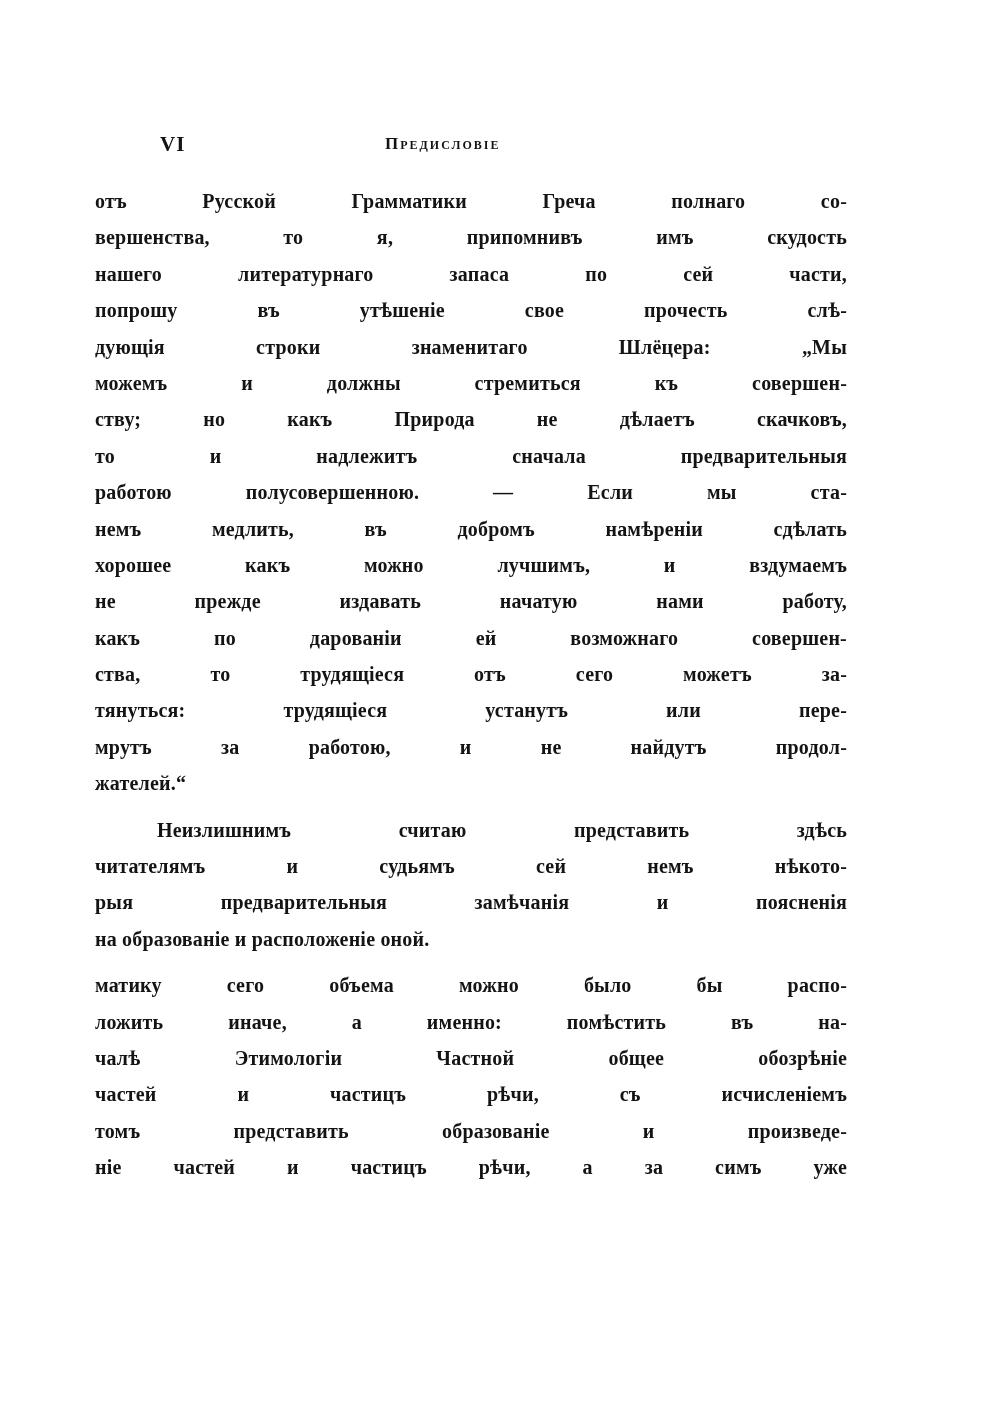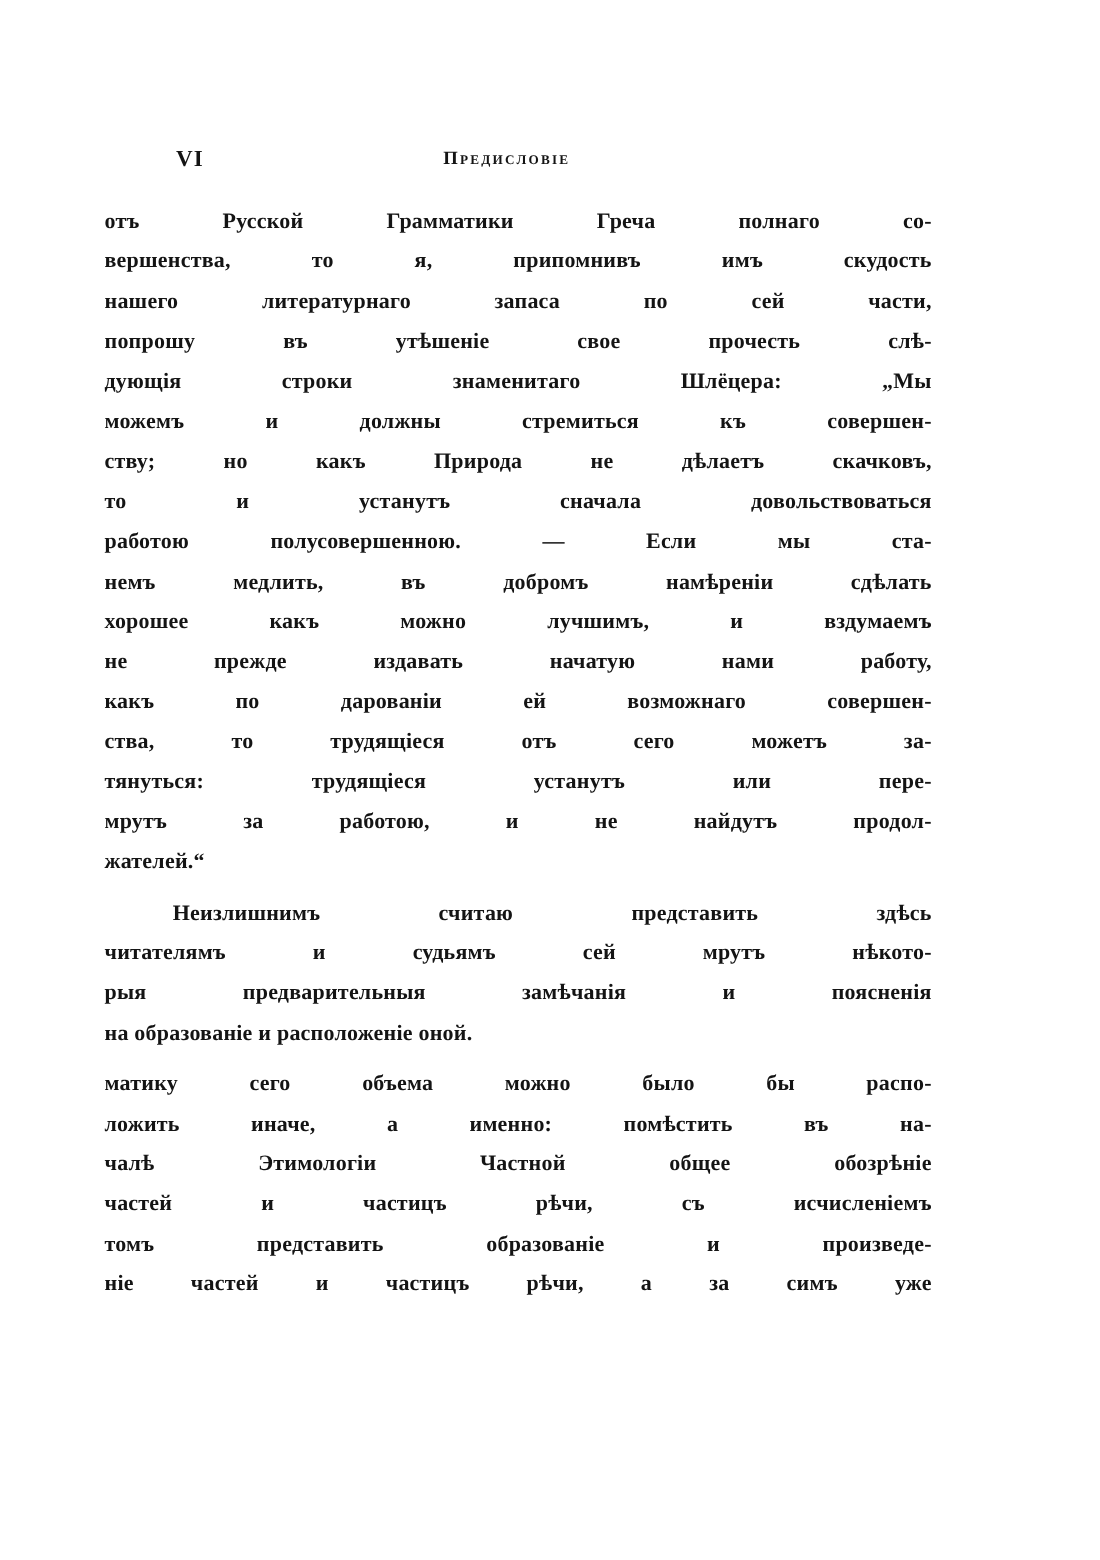--- a/index.html
+++ b/index.html
@@ -10,21 +10,21 @@
     font-family: "Liberation Serif", "DejaVu Serif", serif;
   }
   .running-head {
     position: absolute; top: 132px; left: 0; width: 815px; height: 30px;
   }
   .page-number {
     position: absolute; left: 160px; top: 0;
     font-weight: bold; font-size: 21px; letter-spacing: 1px;
   }
   .head-title {
-    position: absolute; left: 403px; top: 2px;
+    position: absolute; left: 385px; top: 2px;
     font-weight: bold; font-size: 17px; letter-spacing: 2px;
     font-variant: small-caps;
   }
   .body-text {
     position: absolute; left: 95px; top: 183px; width: 752px;
   }
   .line {
     display: block; height: 36.4px; line-height: 36.4px;
     font-size: 20px; font-weight: bold; white-space: nowrap;
     text-align: justify; text-align-last: justify;
@@ -47,37 +47,37 @@
   <div class="body-text">
 
     <div>
       <span class="line">отъ Русской Грамматики Греча полнаго со-</span>
       <span class="line">вершенства, то я, припомнивъ имъ скудость</span>
       <span class="line">нашего литературнаго запаса по сей части,</span>
       <span class="line">попрошу въ утѣшеніе свое прочесть слѣ-</span>
       <span class="line">дующія строки знаменитаго Шлёцера: „Мы</span>
       <span class="line">можемъ и должны стремиться къ совершен-</span>
       <span class="line">ству; но какъ Природа не дѣлаетъ скачковъ,</span>
-      <span class="line">то и устанутъ сначала довольствоваться</span>
+      <span class="line">то и надлежитъ сначала предварительныя</span>
       <span class="line">работою полусовершенною. — Если мы ста-</span>
       <span class="line">немъ медлить, въ добромъ намѣреніи сдѣлать</span>
       <span class="line">хорошее какъ можно лучшимъ, и вздумаемъ</span>
       <span class="line">не прежде издавать начатую нами работу,</span>
       <span class="line">какъ по дарованіи ей возможнаго совершен-</span>
       <span class="line">ства, то трудящіеся отъ сего можетъ за-</span>
       <span class="line">тянуться: трудящіеся устанутъ или пере-</span>
       <span class="line">мрутъ за работою, и не найдутъ продол-</span>
       <span class="line last">жателей.“</span>
     </div>
 
     <div class="para-gap"></div>
 
     <div>
       <span class="line indent">Неизлишнимъ считаю представить здѣсь</span>
-      <span class="line">читателямъ и судьямъ сей мрутъ нѣкото-</span>
+      <span class="line">читателямъ и судьямъ сей немъ нѣкото-</span>
       <span class="line">рыя предварительныя замѣчанія и поясненія</span>
       <span class="line last">на образованіе и расположеніе оной.</span>
     </div>
 
     <div class="para-gap"></div>
 
     <div>
       <span class="line">матику сего объема можно было бы распо-</span>
       <span class="line">ложить иначе, а именно: помѣстить въ на-</span>
       <span class="line">чалѣ Этимологіи Частной общее обозрѣніе</span>

